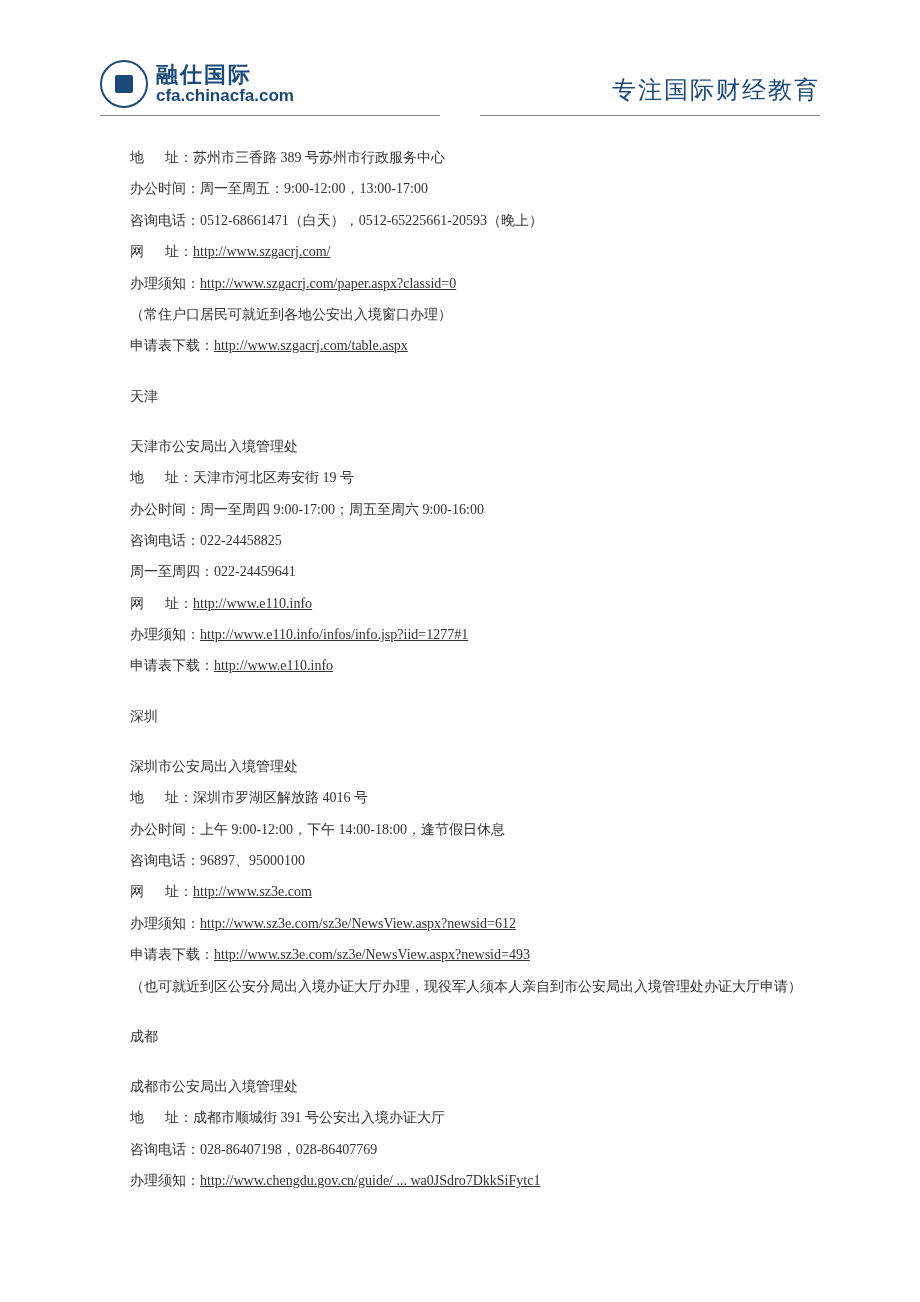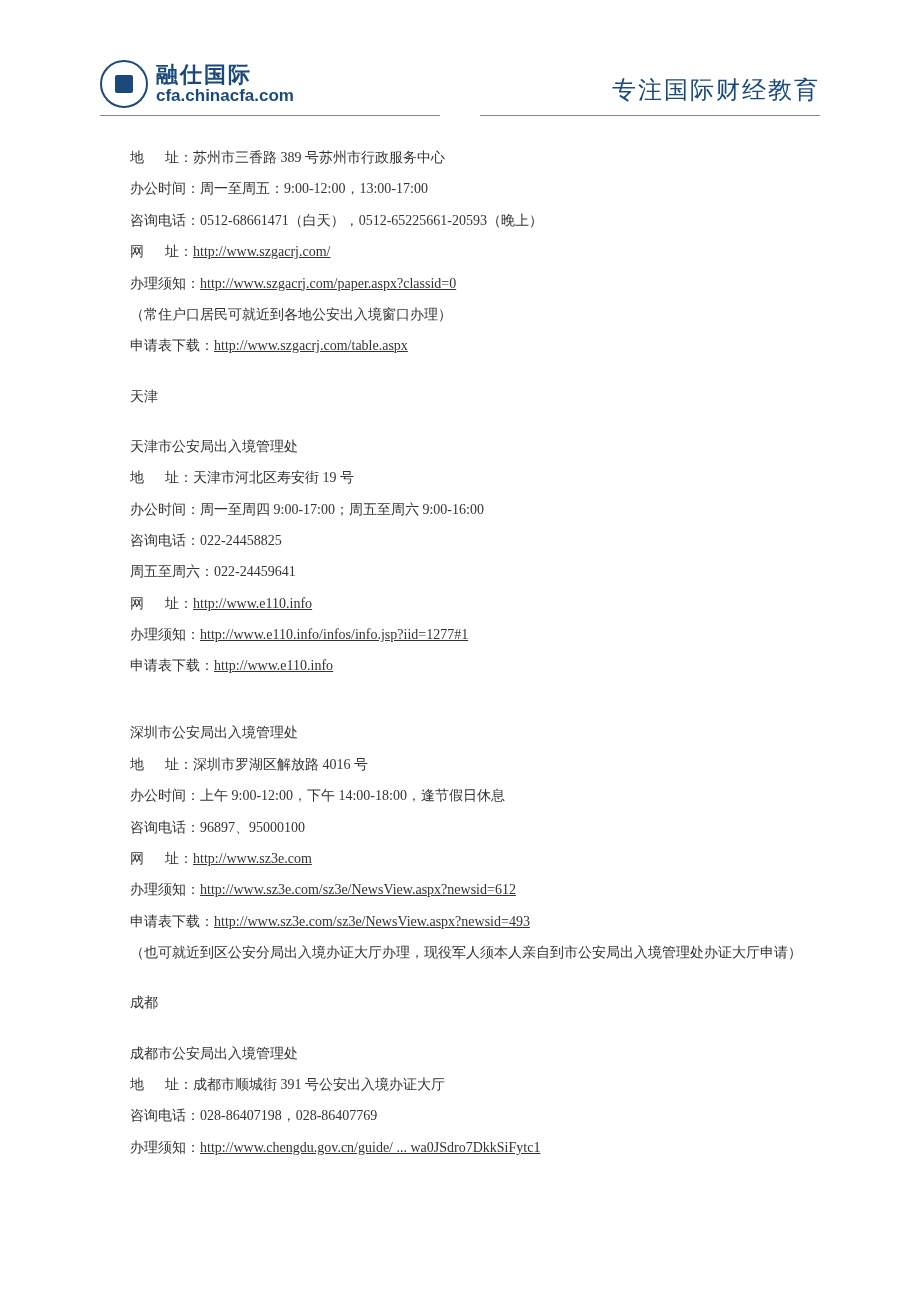--- a/index.html
+++ b/index.html
@@ -133,25 +133,26 @@
       <p><span>办理须知：</span><a class="link" href="#">http://www.szgacrj.com/paper.aspx?classid=0</a></p>
       <p>（常住户口居民可就近到各地公安出入境窗口办理）</p>
       <p><span>申请表下载：</span><a class="link" href="#">http://www.szgacrj.com/table.aspx</a></p>
       <div class="section-gap"></div>
       <p>天津</p>
       <div class="section-gap"></div>
       <p>天津市公安局出入境管理处</p>
       <p><span class="label">地</span><span>址：</span><span>天津市河北区寿安街 19 号</span></p>
       <p><span>办公时间：</span><span>周一至周四 9:00-17:00；周五至周六 9:00-16:00</span></p>
       <p><span>咨询电话：</span><span>022-24458825</span></p>
-      <p><span>周五至周六：</span><span>022-24459641</span></p>
+      <p><span>周一至周四：</span><span>022-24459641</span></p>
       <p><span class="label">网</span><span>址：</span><a class="link" href="#">http://www.e110.info</a></p>
       <p><span>办理须知：</span><a class="link" href="#">http://www.e110.info/infos/info.jsp?iid=1277#1</a></p>
       <p><span>申请表下载：</span><a class="link" href="#">http://www.e110.info</a></p>
       <div class="section-gap"></div>
+      <p>深圳</p>
       <div class="section-gap"></div>
       <p>深圳市公安局出入境管理处</p>
       <p><span class="label">地</span><span>址：</span><span>深圳市罗湖区解放路 4016 号</span></p>
       <p><span>办公时间：</span><span>上午 9:00-12:00，下午 14:00-18:00，逢节假日休息</span></p>
       <p><span>咨询电话：</span><span>96897、95000100</span></p>
       <p><span class="label">网</span><span>址：</span><a class="link" href="#">http://www.sz3e.com</a></p>
       <p><span>办理须知：</span><a class="link" href="#">http://www.sz3e.com/sz3e/NewsView.aspx?newsid=612</a></p>
       <p><span>申请表下载：</span><a class="link" href="#">http://www.sz3e.com/sz3e/NewsView.aspx?newsid=493</a></p>
       <p class="noindent" style="text-indent: 2em;">（也可就近到区公安分局出入境办证大厅办理，现役军人须本人亲自到市公安局出入境管理处办证大厅申请）</p>
       <div class="section-gap"></div>

